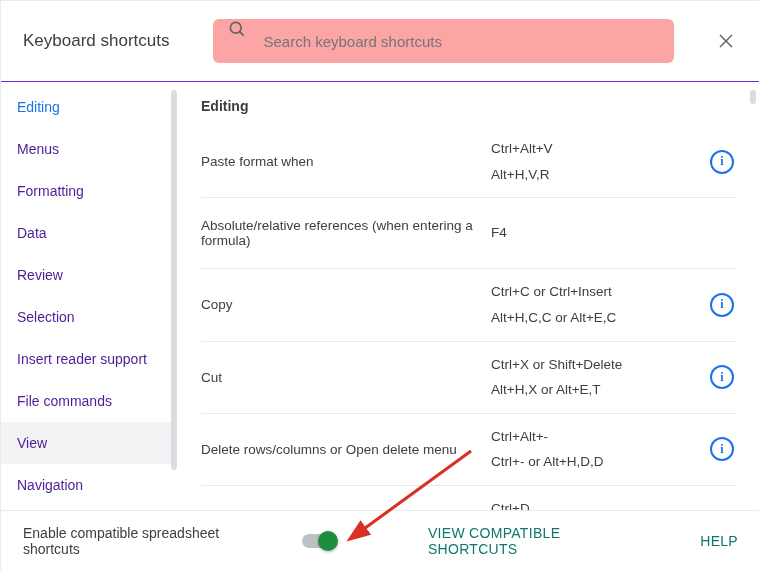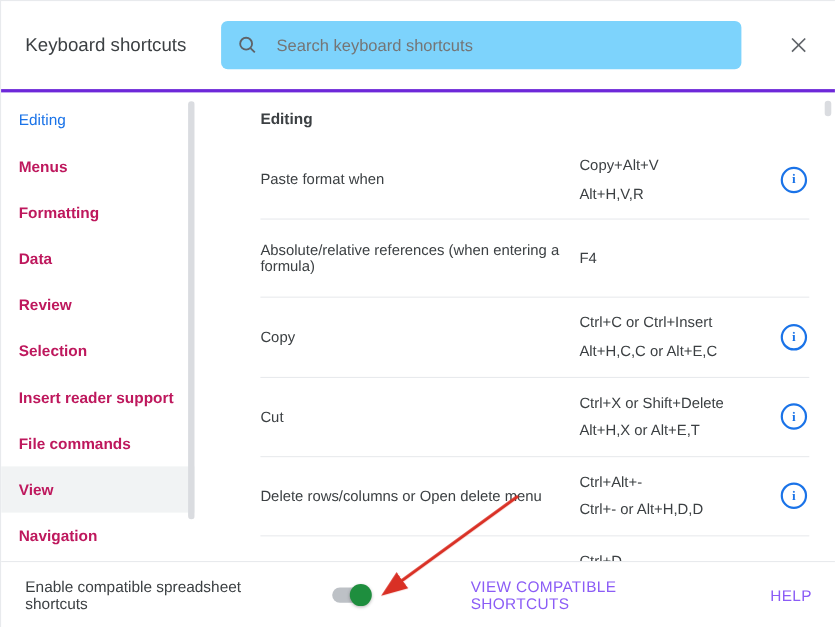--- a/index.html
+++ b/index.html
@@ -1,41 +1,41 @@
 <!DOCTYPE html>
 <html><head>
 <meta charset="utf-8">
 <style>
   html,body{margin:0;padding:0;font-family:Arial,Helvetica,sans-serif;font-size:14px;color:#3c4043;background:#fff;}
   .dialog{width:759px;height:570px;border:1px solid #e8eaed;position:relative;overflow:hidden;display:flex;flex-direction:column;}
   .header{display:flex;align-items:center;padding:18px 22px 18px 22px;gap:32px;}
   .title{font-size:17px;color:#3c4043;font-weight:500;}
-  .search-wrap{flex:1;display:flex;align-items:center;background:#7dd3fc;border-radius:6px;height:44px;padding:0 14px;gap:14px;margin-left:0;}
+  .search-wrap{flex:1;display:flex;background:#fca5a5;border-radius:6px;height:44px;padding:0 14px;gap:14px;margin-left:12px;}
   .search-input{border:none;outline:none;background:transparent;font-size:15px;flex:1;color:#5f6368;}
   .close-btn{width:24px;height:24px;display:flex;align-items:center;justify-content:center;color:#5f6368;cursor:pointer;margin-left:8px;}
-  .body{flex:1;display:flex;min-height:0;border-top:3px solid #6d28d9;gap:36px;}
+  .body{flex:1;display:flex;min-height:0;border-top:1px solid #6d28d9;}
   .sidebar{width:176px;overflow-y:auto;position:relative;padding-top:4px;}
   .sidebar-track{position:absolute;right:0;top:8px;width:6px;height:380px;background:#dadce0;border-radius:3px;}
-  .sidebar-item{padding:13px 16px;font-size:14px;color:#be185d;cursor:pointer;font-weight:bold;}
+  .sidebar-item{padding:13px 16px;font-size:14px;color:#4c1d95;cursor:pointer;}
   .sidebar-item.active{color:#1a73e8;font-weight:500;}
   .sidebar-item.highlight{background:#f1f3f4;}
   .content{flex:1;overflow-y:auto;position:relative;padding:16px 24px 0 24px;}
   .content-track{position:absolute;right:4px;top:8px;width:6px;height:14px;background:#dadce0;border-radius:3px;}
   .section-title{font-weight:700;font-size:14px;margin-bottom:12px;color:#3c4043;}
   .row{display:flex;border-bottom:1px solid #e8eaed;padding:10px 0;align-items:center;min-height:50px;}
   .row .label{flex:0 0 280px;color:#3c4043;font-size:13.5px;padding-right:10px;}
   .row .keys{flex:1;color:#3c4043;font-size:13.5px;}
   .row .keys .k{display:block;line-height:1.9;}
   .row .info{width:28px;text-align:center;}
   .info-icon{display:inline-flex;width:20px;height:20px;border:2px solid #1a73e8;border-radius:50%;color:#1a73e8;font-weight:700;align-items:center;justify-content:center;font-size:12px;font-family:Georgia,serif;}
   .footer{display:flex;align-items:center;padding:14px 22px;border-top:1px solid #e8eaed;font-size:14px;gap:32px;}
   .toggle{position:relative;width:36px;height:14px;background:#bdc1c6;border-radius:10px;cursor:pointer;display:inline-block;vertical-align:middle;margin-left:6px;}
   .toggle-knob{position:absolute;top:-3px;left:16px;width:20px;height:20px;background:#1e8e3e;border-radius:50%;box-shadow:0 1px 3px rgba(0,0,0,.3);}
   .footer .spacer{flex:1;}
-  .footer .link{color:#8b5cf6;font-weight:500;font-size:14px;letter-spacing:.3px;cursor:pointer;margin-left:28px;}
+  .footer .link{color:#0f766e;font-weight:500;font-size:14px;letter-spacing:.3px;cursor:pointer;margin-left:28px;}
   .arrow{position:absolute;pointer-events:none;}
   svg{display:block;}
 </style>
 </head>
 <body>
 
 <div class="dialog">
 
   <div class="header">
     <div class="title">Keyboard shortcuts</div>
@@ -72,21 +72,21 @@
         <div class="sidebar-item highlight">View</div>
         <div class="sidebar-item">Navigation</div>
       </div>
     <div class="content">
       <div class="content-track"></div>
       <div class="section-title">Editing</div>
       <div id="rows">
           <div class="row">
             <div class="label">Paste format when</div>
             <div class="keys">
-              <span class="k">Copy+Alt+V</span>
+              <span class="k">Ctrl+Alt+V</span>
               <span class="k">Alt+H,V,R</span>
             </div>
             <div class="info"><span class="info-icon">i</span></div>
           </div>
           <div class="row">
             <div class="label">Absolute/relative references (when entering a formula)</div>
             <div class="keys">
               <span class="k">F4</span>
             </div>
             <div class="info"></div>

